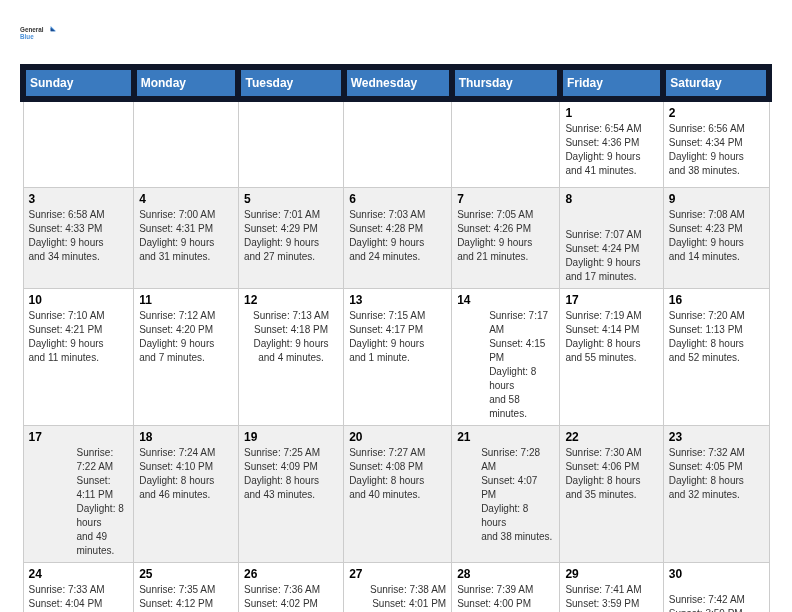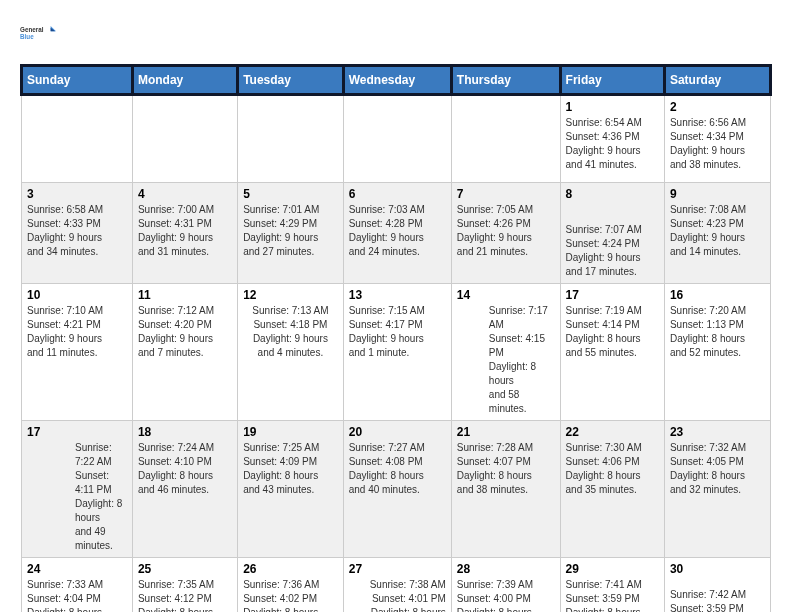--- a/index.html
+++ b/index.html
@@ -45,21 +45,21 @@
       border-collapse: collapse;
       font-size: 11px;
     }
     .calendar th {
       background: #3a7abf;
       color: #fff;
       padding: 6px 4px;
       text-align: left;
       font-size: 12px;
       font-weight: bold;
-      border: 3px solid #0f172a;
+      border: 6px solid #0f172a;
     }
     .calendar td {
       border: 1px solid #ccc;
       vertical-align: top;
       padding: 4px 5px;
       width: 113px;
       height: 88px;
       background: #fff;
     }
     .calendar tr:nth-child(even) td {
@@ -268,21 +268,21 @@
           </td>
           <td>
             <div class="day-num">20</div>
             <div class="day-info" style="white-space: pre-line;">Sunrise: 7:27 AM
 Sunset: 4:08 PM
 Daylight: 8 hours
 and 40 minutes.</div>
           </td>
           <td>
             <div class="day-num">21</div>
-            <div class="day-info" style="white-space: pre-line;">Sunrise: 7:28 AM
+            <div class="day-info" style="white-space: pre-line; margin-left: 24px;">Sunrise: 7:28 AM
 Sunset: 4:07 PM
 Daylight: 8 hours
 and 38 minutes.</div>
           </td>
           <td>
             <div class="day-num">22</div>
             <div class="day-info" style="white-space: pre-line;">Sunrise: 7:30 AM
 Sunset: 4:06 PM
 Daylight: 8 hours
 and 35 minutes.</div>

